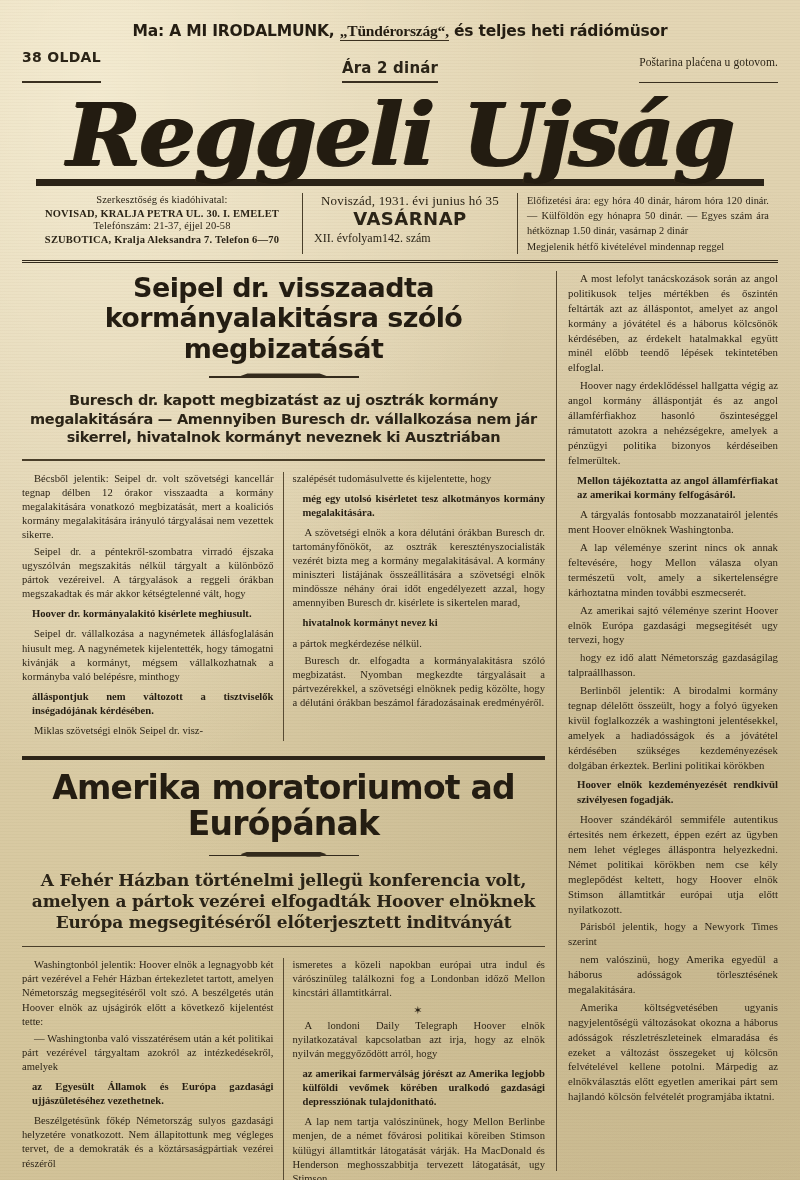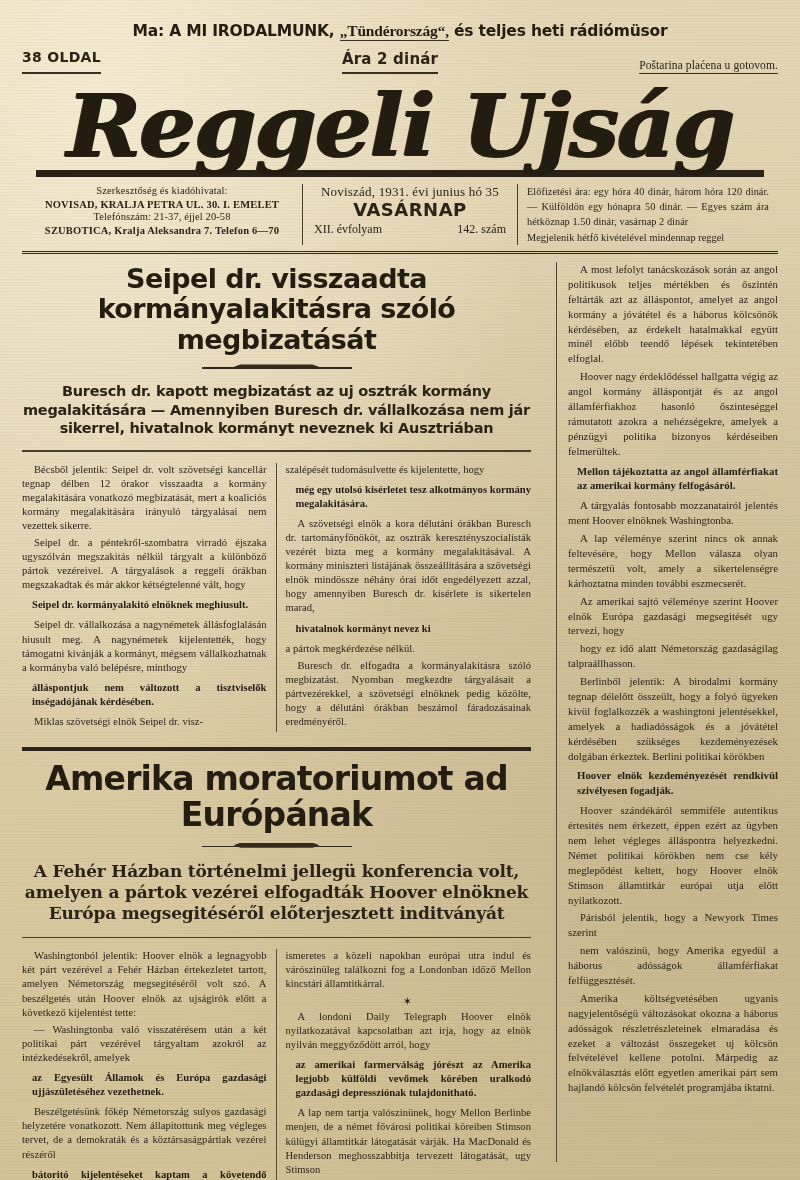--- a/index.html
+++ b/index.html
@@ -59,36 +59,36 @@
     display: flex;
     align-items: flex-end;
     justify-content: space-between;
     margin-top: 9px;
   }
   .ear-pages {
     font-family: "DejaVu Sans", sans-serif;
     font-weight: bold;
     font-size: 14px;
     border-bottom: 2px solid #3a3020;
-    padding-bottom: 7px;
+    padding-bottom: 16px;
     letter-spacing: 0.3px;
   }
   .ear-price {
     font-family: "DejaVu Sans", sans-serif;
     font-weight: bold;
     font-size: 15px;
     border-bottom: 2px solid #3a3020;
     padding-bottom: 4px;
     letter-spacing: 0.2px;
     margin-left: 40px;
   }
   .ear-postage {
     font-size: 11.5px;
     border-bottom: 1px solid #3a3020;
-    padding-bottom: 2px;
+    padding-bottom: 14px;
     letter-spacing: 0.1px;
   }
 
   
   .masthead {
     text-align: center;
     margin-top: 4px;
     height: 96px;
     position: relative;
   }
@@ -144,41 +144,40 @@
   }
   .info-day {
     font-family: "DejaVu Sans", sans-serif;
     font-weight: bold;
     font-size: 18px;
     letter-spacing: 0.5px;
     line-height: 1.05;
   }
   .info-volrow {
     display: flex;
-    justify-content: space-between;
     font-size: 12px;
     margin-top: 2px;
     padding: 0 2px;
   }
   .info-sub {
     font-size: 10.3px;
     line-height: 1.48;
     text-align: justify;
     letter-spacing: 0.05px;
   }
 
   
   .main {
     display: flex;
     margin-top: 8px;
     height: 900px;
   }
   .col-left {
     width: 535px;
-    padding-right: 25px;
+    padding-right: 11px;
     border-right: 1.3px solid #534731;
     box-sizing: border-box;
   }
   .col-right {
     flex: 1;
     padding-left: 11px;
     box-sizing: border-box;
   }
 
   
@@ -368,21 +367,21 @@
       <div>
         <div class="hl1">Seipel dr. visszaadta kormányalakitásra szóló megbizatását</div>
         <div class="ornament"></div>
         <div class="deck1">Buresch dr. kapott megbizatást az uj osztrák kormány megalakitására — Amennyiben Buresch dr. vállalkozása nem jár sikerrel, hivatalnok kormányt neveznek ki Ausztriában</div>
         <div class="rule-thin"></div>
 
         <div class="cols2">
           <div class="bcol">
             <p class="body">Bécsből jelentik: Seipel dr. volt szövetségi kancellár tegnap délben 12 órakor visszaadta a kormány megalakitására vonatkozó megbizatását, mert a koaliciós kormány megalakitására irányuló tárgyalásai nem vezettek sikerre.</p>
             <p class="body">Seipel dr. a péntekről-szombatra virradó éjszaka ugyszólván megszakitás nélkül tárgyalt a különböző pártok vezéreivel. A tárgyalások a reggeli órákban megszakadtak és már akkor kétségtelenné vált, hogy</p>
-            <p class="lead">Seipel dr. kormányalakitó elnöknek meghiusult.</p>
+            <p class="lead">Hoover dr. kormányalakitó kisérlete meghiusult.</p>
             <p class="body">Seipel dr. vállalkozása a nagynémetek állásfoglalásán hiusult meg. A nagynémetek kijelentették, hogy támogatni kivánják a kormányt, mégsem vállalkozhatnak a kormányba való belépésre, minthogy</p>
             <p class="lead">álláspontjuk nem változott a tisztviselők inségadójának kérdésében.</p>
             <p class="body">Miklas szövetségi elnök Seipel dr. visz-</p>
           </div>
           <div class="bcol">
             <p class="body noind">szalépését tudomásulvette és kijelentette, hogy</p>
             <p class="lead">még egy utolsó kisérletet tesz alkotmányos kormány megalakitására.</p>
             <p class="body">A szövetségi elnök a kora délutáni órákban Buresch dr. tartományfőnököt, az osztrák keresztényszocialisták vezérét bizta meg a kormány megalakitásával. A kormány miniszteri listájának összeállitására a szövetségi elnök mindössze néhány órai időt engedélyezett azzal, hogy amennyiben Buresch dr. kisérlete is sikertelen marad,</p>
             <p class="lead">hivatalnok kormányt nevez ki</p>
             <p class="body noind">a pártok megkérdezése nélkül.</p>
@@ -429,19 +428,19 @@
       <p class="rbody">Hoover nagy érdeklődéssel hallgatta végig az angol kormány álláspontját és az angol államférfiakhoz hasonló őszinteséggel rámutatott azokra a nehézségekre, amelyek a pénzügyi politika bizonyos kérdéseiben felmerültek.</p>
       <p class="rlead">Mellon tájékoztatta az angol államférfiakat az amerikai kormány felfogásáról.</p>
       <p class="rbody">A tárgyalás fontosabb mozzanatairól jelentés ment Hoover elnöknek Washingtonba.</p>
       <p class="rbody">A lap véleménye szerint nincs ok annak feltevésére, hogy Mellon válasza olyan természetü volt, amely a sikertelenségre kárhoztatna minden további eszmecserét.</p>
       <p class="rbody">Az amerikai sajtó véleménye szerint Hoover elnök Európa gazdasági megsegitését ugy tervezi, hogy</p>
       <p class="rbody">hogy ez idő alatt Németország gazdaságilag talpraállhasson.</p>
       <p class="rbody">Berlinből jelentik: A birodalmi kormány tegnap délelőtt összeült, hogy a folyó ügyeken kivül foglalkozzék a washingtoni jelentésekkel, amelyek a hadiadósságok és a jóvátétel kérdésében szükséges kezdeményezések dolgában érkeztek. Berlini politikai körökben</p>
       <p class="rlead">Hoover elnök kezdeményezését rendkivül szivélyesen fogadják.</p>
       <p class="rbody">Hoover szándékáról semmiféle autentikus értesités nem érkezett, éppen ezért az ügyben nem lehet végleges álláspontra helyezkedni. Német politikai körökben nem cse kély meglepődést keltett, hogy Hoover elnök Stimson államtitkár európai utja előtt nyilatkozott.</p>
       <p class="rbody">Párisból jelentik, hogy a Newyork Times szerint</p>
-      <p class="rbody">nem valószinü, hogy Amerika egyedül a háborus adósságok államférfiakat felfüggesztését.</p>
+      <p class="rbody">nem valószinü, hogy Amerika egyedül a háborus adósságok törlesztésének megalakitására.</p>
       <p class="rbody">Amerika költségvetésében ugyanis nagyjelentőségü változásokat okozna a háborus adósságok részletrészleteinek elmaradása és ezeket a változást összegeket uj kölcsön felvételével kellene potolni. Márpedig az elnökválasztás előtt egyetlen amerikai párt sem hajlandó kölcsön felvételét programjába iktatni.</p>
 
     </div>
 
   </div>
 </div>
 
 </body></html>

